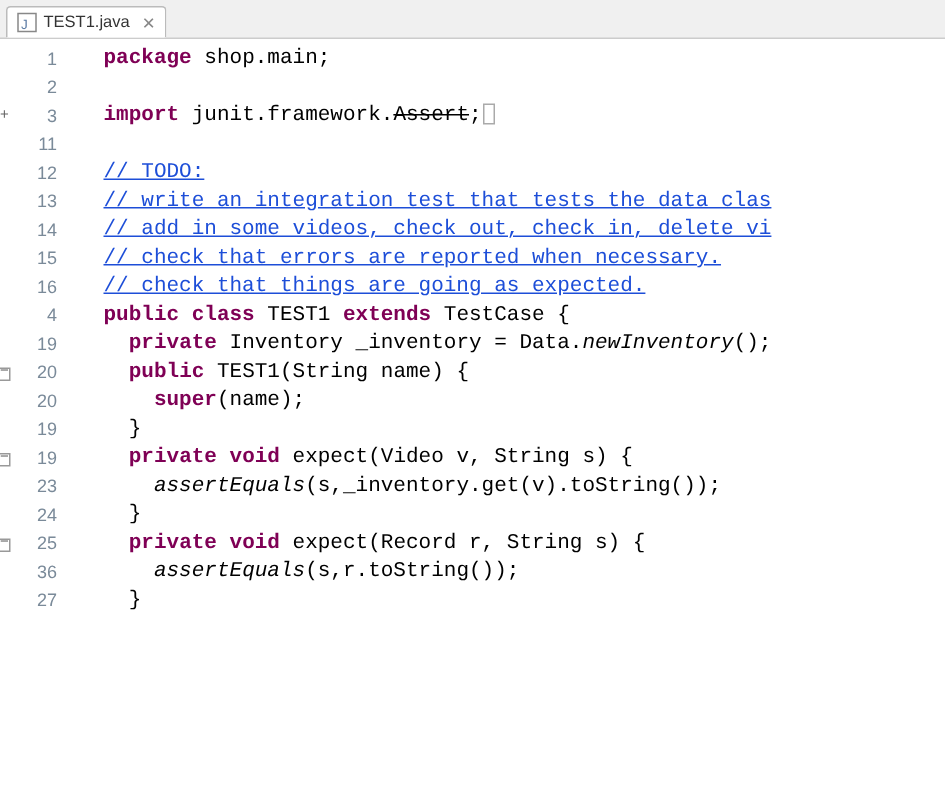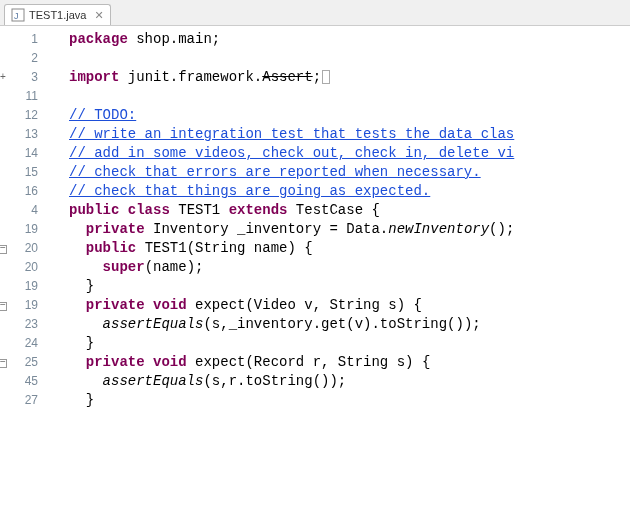--- a/index.html
+++ b/index.html
@@ -176,17 +176,17 @@
       <div class="gutter-line">16</div>
       <div class="gutter-line">4</div>
       <div class="gutter-line">19</div>
       <div class="gutter-line gutter-collapse">20</div>
       <div class="gutter-line">20</div>
       <div class="gutter-line">19</div>
       <div class="gutter-line gutter-collapse">19</div>
       <div class="gutter-line">23</div>
       <div class="gutter-line">24</div>
       <div class="gutter-line gutter-collapse">25</div>
-      <div class="gutter-line">45</div>
+      <div class="gutter-line">36</div>
       <div class="gutter-line">27</div>
     </div>
   <div class="code" id="code"><div class="code-line"><span class="k">package</span><span> shop.main;</span></div><div class="code-line"></div><div class="code-line"><span class="k">import</span><span> junit.framework.</span><span class="strike">Assert</span><span>;</span><span class="caret-box"></span></div><div class="code-line"></div><div class="code-line"><span class="c">// TODO:</span></div><div class="code-line"><span class="c">// write an integration test that tests the data clas</span></div><div class="code-line"><span class="c">// add in some videos, check out, check in, delete vi</span></div><div class="code-line"><span class="c">// check that errors are reported when necessary.</span></div><div class="code-line"><span class="c">// check that things are going as expected.</span></div><div class="code-line"><span class="k">public class</span><span> TEST1 </span><span class="k">extends</span><span> TestCase {</span></div><div class="code-line"><span>  </span><span class="k">private</span><span> Inventory _inventory = Data.</span><span class="it">newInventory</span><span>();</span></div><div class="code-line"><span>  </span><span class="k">public</span><span> TEST1(String name) {</span></div><div class="code-line"><span>    </span><span class="k">super</span><span>(name);</span></div><div class="code-line"><span>  }</span></div><div class="code-line"><span>  </span><span class="k">private void</span><span> expect(Video v, String s) {</span></div><div class="code-line"><span>    </span><span class="it">assertEquals</span><span>(s,_inventory.get(v).toString());</span></div><div class="code-line"><span>  }</span></div><div class="code-line"><span>  </span><span class="k">private void</span><span> expect(Record r, String s) {</span></div><div class="code-line"><span>    </span><span class="it">assertEquals</span><span>(s,r.toString());</span></div><div class="code-line"><span>  }</span></div></div>
 </div>
 
 </body></html>

